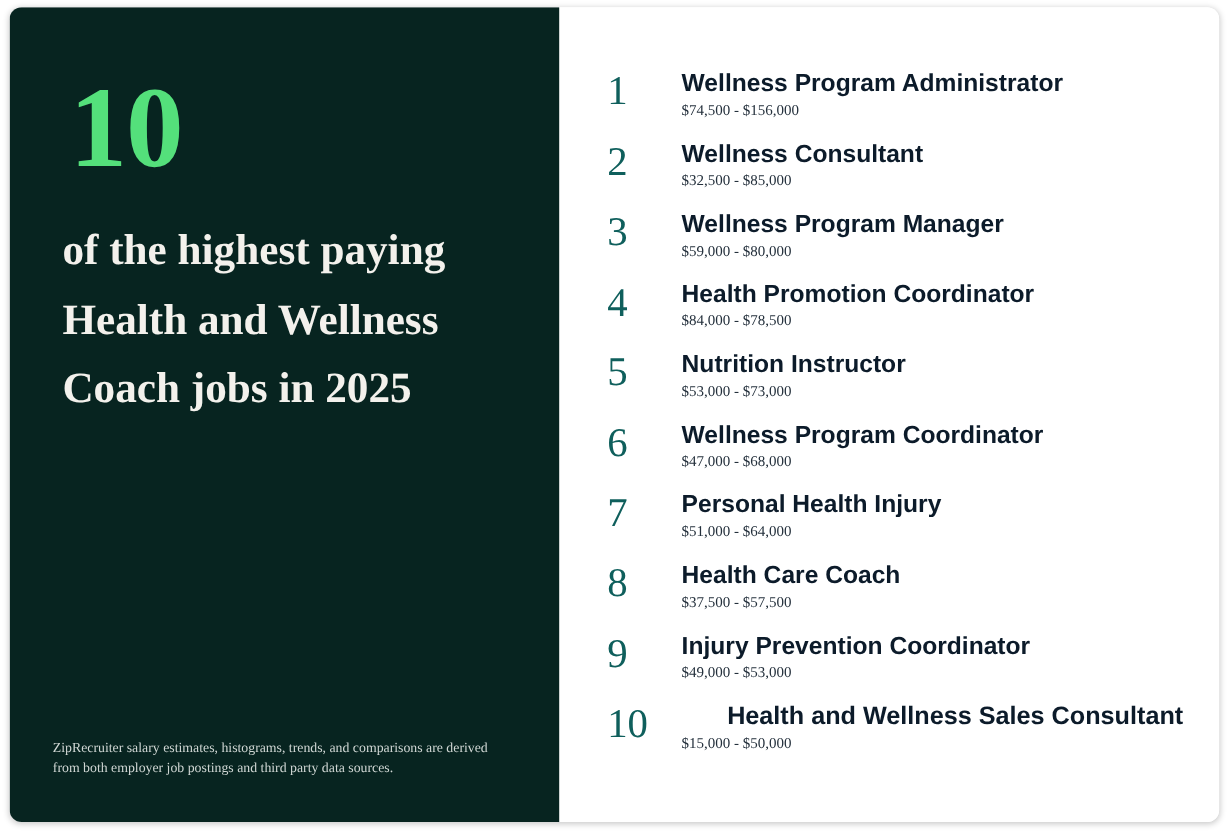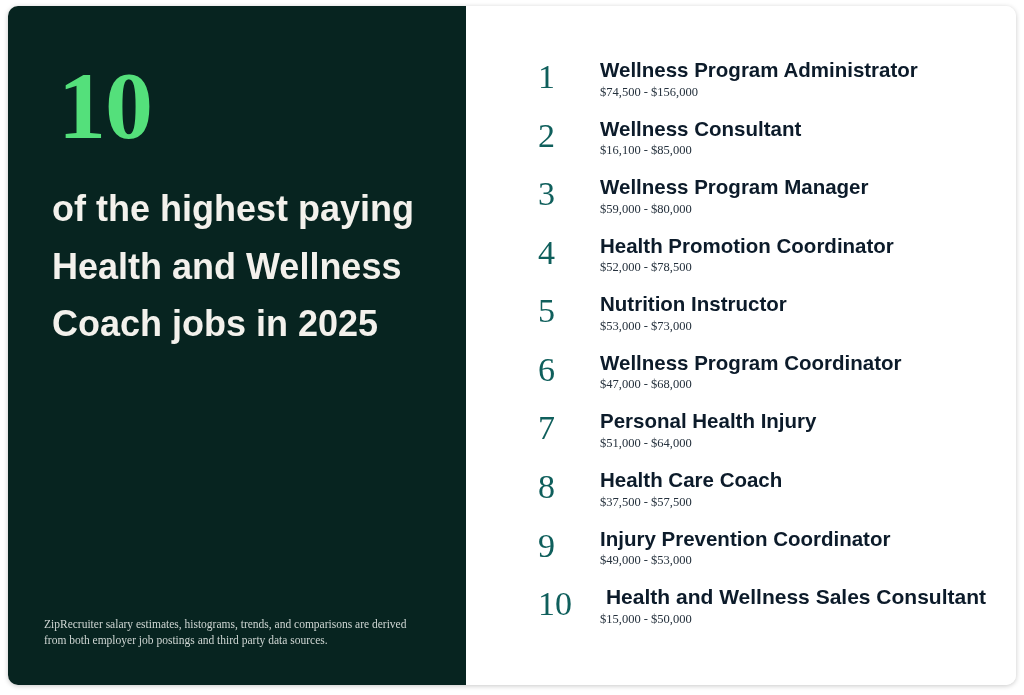--- a/index.html
+++ b/index.html
@@ -17,21 +17,20 @@
     position: absolute;
     left: 8px;
     top: 6px;
     width: 1008px;
     height: 679px;
     background: #ffffff;
     border-radius: 10px;
     box-shadow: 0 1px 5px rgba(0,0,0,0.22);
     overflow: hidden;
     display: flex;
-    gap: 32px;
   }
   .left-panel {
     width: 458px;
     background: #072420;
     position: relative;
     flex: 0 0 458px;
     box-sizing: border-box;
     padding: 40px 44px 0 42px;
   }
   .big-number {
@@ -40,21 +39,21 @@
     font-size: 96px;
     line-height: 1.0;
     color: #54e07b;
     letter-spacing: -1px;
     margin: 12px 0 0 8px;
   }
   .headline {
     margin-top: 26px;
     margin-left: 2px;
     color: #f3f1ec;
-    font-family: Liberation Sans, sans-serif;
+    font-family: Liberation Serif, serif;
     font-weight: bold;
     font-size: 36px;
     line-height: 1.6;
     max-width: 370px;
   }
   .footnote {
     position: absolute;
     left: 36px;
     bottom: 36px;
     width: 386px;
@@ -127,37 +126,37 @@
         <div class="info">
           <div class="job-title">Wellness Program Administrator</div>
           <div class="salary">$74,500 - $156,000</div>
         </div>
       </div>
 
       <div class="row">
         <div class="rank">2</div>
         <div class="info">
           <div class="job-title">Wellness Consultant</div>
-          <div class="salary">$16,100 - $85,000</div>
+          <div class="salary">$32,500 - $85,000</div>
         </div>
       </div>
 
       <div class="row">
         <div class="rank">3</div>
         <div class="info">
           <div class="job-title">Wellness Program Manager</div>
           <div class="salary">$59,000 - $80,000</div>
         </div>
       </div>
 
       <div class="row">
         <div class="rank">4</div>
         <div class="info">
           <div class="job-title">Health Promotion Coordinator</div>
-          <div class="salary">$52,000 - $78,500</div>
+          <div class="salary">$84,000 - $78,500</div>
         </div>
       </div>
 
       <div class="row">
         <div class="rank">5</div>
         <div class="info">
           <div class="job-title">Nutrition Instructor</div>
           <div class="salary">$53,000 - $73,000</div>
         </div>
       </div>

